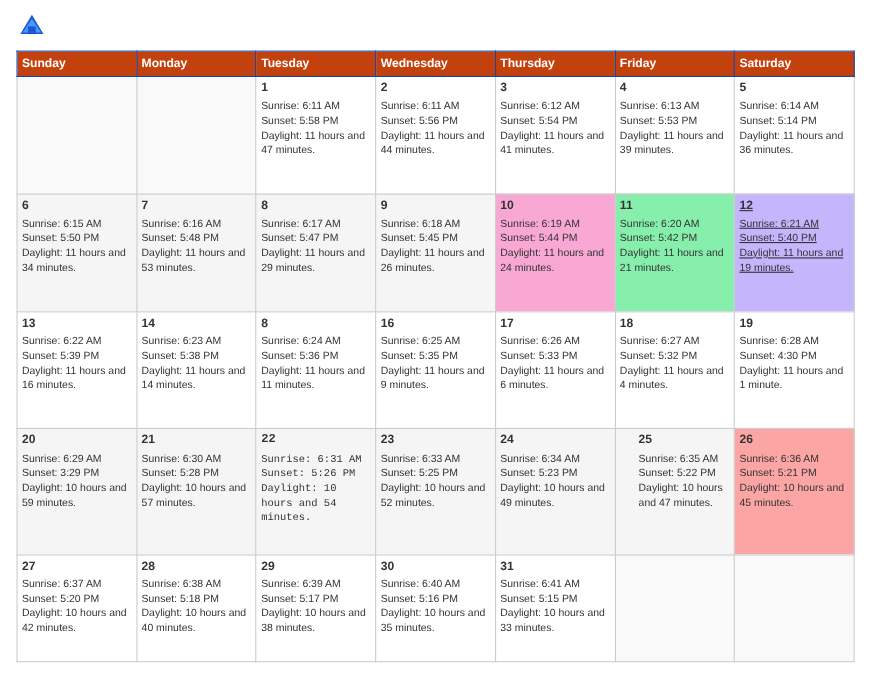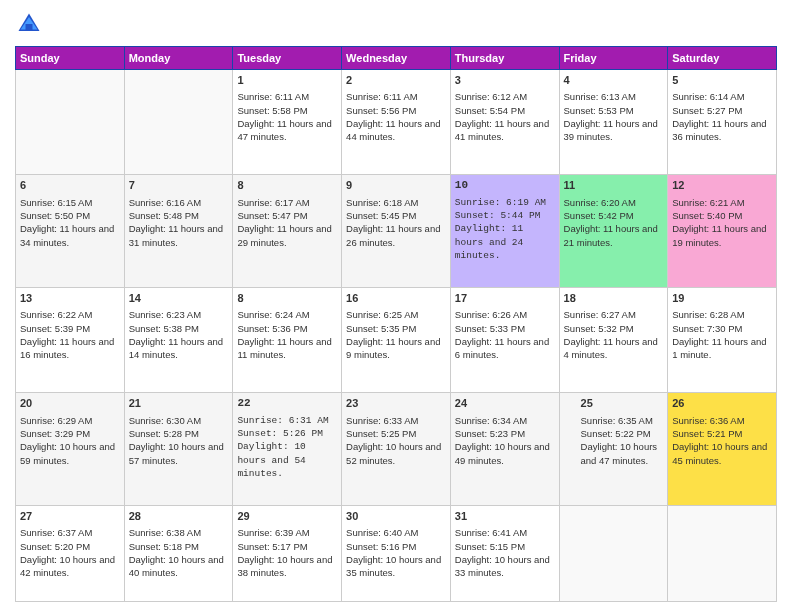--- a/index.html
+++ b/index.html
@@ -59,21 +59,21 @@
       font-size: 14px;
       color: #555;
     }
     .calendar {
       flex: 1;
       border-collapse: collapse;
       width: 100%;
       font-size: 10px;
     }
     .calendar th {
-      background: #a21caf;
+      background: #c2410c;
       color: #fff;
       padding: 5px 4px;
       text-align: left;
       font-size: 11px;
       font-weight: bold;
       border: 1px solid #1a44aa;
     }
     .calendar td {
       border: 1px solid #ccc;
       vertical-align: top;
@@ -136,48 +136,48 @@
         </tr>
     </thead>
     <tbody id="calendar-body">
     <tr>
           <td class="empty-cell"></td>
           <td class="empty-cell"></td>
           <td><span class="day-num">1</span><span>Sunrise: 6:11 AM</span><br><span>Sunset: 5:58 PM</span><br><span>Daylight: 11 hours and 47 minutes.</span></td>
           <td><span class="day-num">2</span><span>Sunrise: 6:11 AM</span><br><span>Sunset: 5:56 PM</span><br><span>Daylight: 11 hours and 44 minutes.</span></td>
           <td><span class="day-num">3</span><span>Sunrise: 6:12 AM</span><br><span>Sunset: 5:54 PM</span><br><span>Daylight: 11 hours and 41 minutes.</span></td>
           <td><span class="day-num">4</span><span>Sunrise: 6:13 AM</span><br><span>Sunset: 5:53 PM</span><br><span>Daylight: 11 hours and 39 minutes.</span></td>
-          <td><span class="day-num">5</span><span>Sunrise: 6:14 AM</span><br><span>Sunset: 5:27 PM</span><br><span>Daylight: 11 hours and 36 minutes.</span></td>
+          <td><span class="day-num">5</span><span>Sunrise: 6:14 AM</span><br><span>Sunset: 5:14 PM</span><br><span>Daylight: 11 hours and 36 minutes.</span></td>
         </tr>
         <tr>
           <td style="background: rgb(245, 245, 245);"><span class="day-num">6</span><span>Sunrise: 6:15 AM</span><br><span>Sunset: 5:50 PM</span><br><span>Daylight: 11 hours and 34 minutes.</span></td>
-          <td style="background: rgb(245, 245, 245);"><span class="day-num">7</span><span>Sunrise: 6:16 AM</span><br><span>Sunset: 5:48 PM</span><br><span>Daylight: 11 hours and 31 minutes.</span></td>
+          <td style="background: rgb(245, 245, 245);"><span class="day-num">7</span><span>Sunrise: 6:16 AM</span><br><span>Sunset: 5:48 PM</span><br><span>Daylight: 11 hours and 53 minutes.</span></td>
           <td style="background: rgb(245, 245, 245);"><span class="day-num">8</span><span>Sunrise: 6:17 AM</span><br><span>Sunset: 5:47 PM</span><br><span>Daylight: 11 hours and 29 minutes.</span></td>
           <td style="background: rgb(245, 245, 245);"><span class="day-num">9</span><span>Sunrise: 6:18 AM</span><br><span>Sunset: 5:45 PM</span><br><span>Daylight: 11 hours and 26 minutes.</span></td>
-          <td style="background: #c4b5fd; font-family: Liberation Mono, monospace;"><span class="day-num">10</span><span>Sunrise: 6:19 AM</span><br><span>Sunset: 5:44 PM</span><br><span>Daylight: 11 hours and 24 minutes.</span></td>
+          <td style="background: #f9a8d4;"><span class="day-num">10</span><span>Sunrise: 6:19 AM</span><br><span>Sunset: 5:44 PM</span><br><span>Daylight: 11 hours and 24 minutes.</span></td>
           <td style="background: #86efac;"><span class="day-num">11</span><span>Sunrise: 6:20 AM</span><br><span>Sunset: 5:42 PM</span><br><span>Daylight: 11 hours and 21 minutes.</span></td>
-          <td style="background: #f9a8d4;"><span class="day-num">12</span><span>Sunrise: 6:21 AM</span><br><span>Sunset: 5:40 PM</span><br><span>Daylight: 11 hours and 19 minutes.</span></td>
+          <td style="background: #c4b5fd; text-decoration: underline;"><span class="day-num">12</span><span>Sunrise: 6:21 AM</span><br><span>Sunset: 5:40 PM</span><br><span>Daylight: 11 hours and 19 minutes.</span></td>
         </tr>
         <tr>
           <td><span class="day-num">13</span><span>Sunrise: 6:22 AM</span><br><span>Sunset: 5:39 PM</span><br><span>Daylight: 11 hours and 16 minutes.</span></td>
           <td><span class="day-num">14</span><span>Sunrise: 6:23 AM</span><br><span>Sunset: 5:38 PM</span><br><span>Daylight: 11 hours and 14 minutes.</span></td>
           <td><span class="day-num">8</span><span>Sunrise: 6:24 AM</span><br><span>Sunset: 5:36 PM</span><br><span>Daylight: 11 hours and 11 minutes.</span></td>
           <td><span class="day-num">16</span><span>Sunrise: 6:25 AM</span><br><span>Sunset: 5:35 PM</span><br><span>Daylight: 11 hours and 9 minutes.</span></td>
           <td><span class="day-num">17</span><span>Sunrise: 6:26 AM</span><br><span>Sunset: 5:33 PM</span><br><span>Daylight: 11 hours and 6 minutes.</span></td>
           <td><span class="day-num">18</span><span>Sunrise: 6:27 AM</span><br><span>Sunset: 5:32 PM</span><br><span>Daylight: 11 hours and 4 minutes.</span></td>
-          <td><span class="day-num">19</span><span>Sunrise: 6:28 AM</span><br><span>Sunset: 7:30 PM</span><br><span>Daylight: 11 hours and 1 minute.</span></td>
+          <td><span class="day-num">19</span><span>Sunrise: 6:28 AM</span><br><span>Sunset: 4:30 PM</span><br><span>Daylight: 11 hours and 1 minute.</span></td>
         </tr>
         <tr>
           <td style="background: rgb(245, 245, 245);"><span class="day-num">20</span><span>Sunrise: 6:29 AM</span><br><span>Sunset: 3:29 PM</span><br><span>Daylight: 10 hours and 59 minutes.</span></td>
           <td style="background: rgb(245, 245, 245);"><span class="day-num">21</span><span>Sunrise: 6:30 AM</span><br><span>Sunset: 5:28 PM</span><br><span>Daylight: 10 hours and 57 minutes.</span></td>
           <td style="background: rgb(245, 245, 245); font-family: Liberation Mono, monospace;"><span class="day-num">22</span><span>Sunrise: 6:31 AM</span><br><span>Sunset: 5:26 PM</span><br><span>Daylight: 10 hours and 54 minutes.</span></td>
           <td style="background: rgb(245, 245, 245);"><span class="day-num">23</span><span>Sunrise: 6:33 AM</span><br><span>Sunset: 5:25 PM</span><br><span>Daylight: 10 hours and 52 minutes.</span></td>
           <td style="background: rgb(245, 245, 245);"><span class="day-num">24</span><span>Sunrise: 6:34 AM</span><br><span>Sunset: 5:23 PM</span><br><span>Daylight: 10 hours and 49 minutes.</span></td>
           <td style="background: rgb(245, 245, 245); padding-left: 21px;"><span class="day-num">25</span><span>Sunrise: 6:35 AM</span><br><span>Sunset: 5:22 PM</span><br><span>Daylight: 10 hours and 47 minutes.</span></td>
-          <td style="background: #fde047;"><span class="day-num">26</span><span>Sunrise: 6:36 AM</span><br><span>Sunset: 5:21 PM</span><br><span>Daylight: 10 hours and 45 minutes.</span></td>
+          <td style="background: #fca5a5;"><span class="day-num">26</span><span>Sunrise: 6:36 AM</span><br><span>Sunset: 5:21 PM</span><br><span>Daylight: 10 hours and 45 minutes.</span></td>
         </tr>
         <tr class="last-row">
           <td><span class="day-num">27</span><span>Sunrise: 6:37 AM</span><br><span>Sunset: 5:20 PM</span><br><span>Daylight: 10 hours and 42 minutes.</span></td>
           <td><span class="day-num">28</span><span>Sunrise: 6:38 AM</span><br><span>Sunset: 5:18 PM</span><br><span>Daylight: 10 hours and 40 minutes.</span></td>
           <td><span class="day-num">29</span><span>Sunrise: 6:39 AM</span><br><span>Sunset: 5:17 PM</span><br><span>Daylight: 10 hours and 38 minutes.</span></td>
           <td><span class="day-num">30</span><span>Sunrise: 6:40 AM</span><br><span>Sunset: 5:16 PM</span><br><span>Daylight: 10 hours and 35 minutes.</span></td>
           <td><span class="day-num">31</span><span>Sunrise: 6:41 AM</span><br><span>Sunset: 5:15 PM</span><br><span>Daylight: 10 hours and 33 minutes.</span></td>
           <td class="empty-cell"></td>
           <td class="empty-cell"></td>
         </tr>

